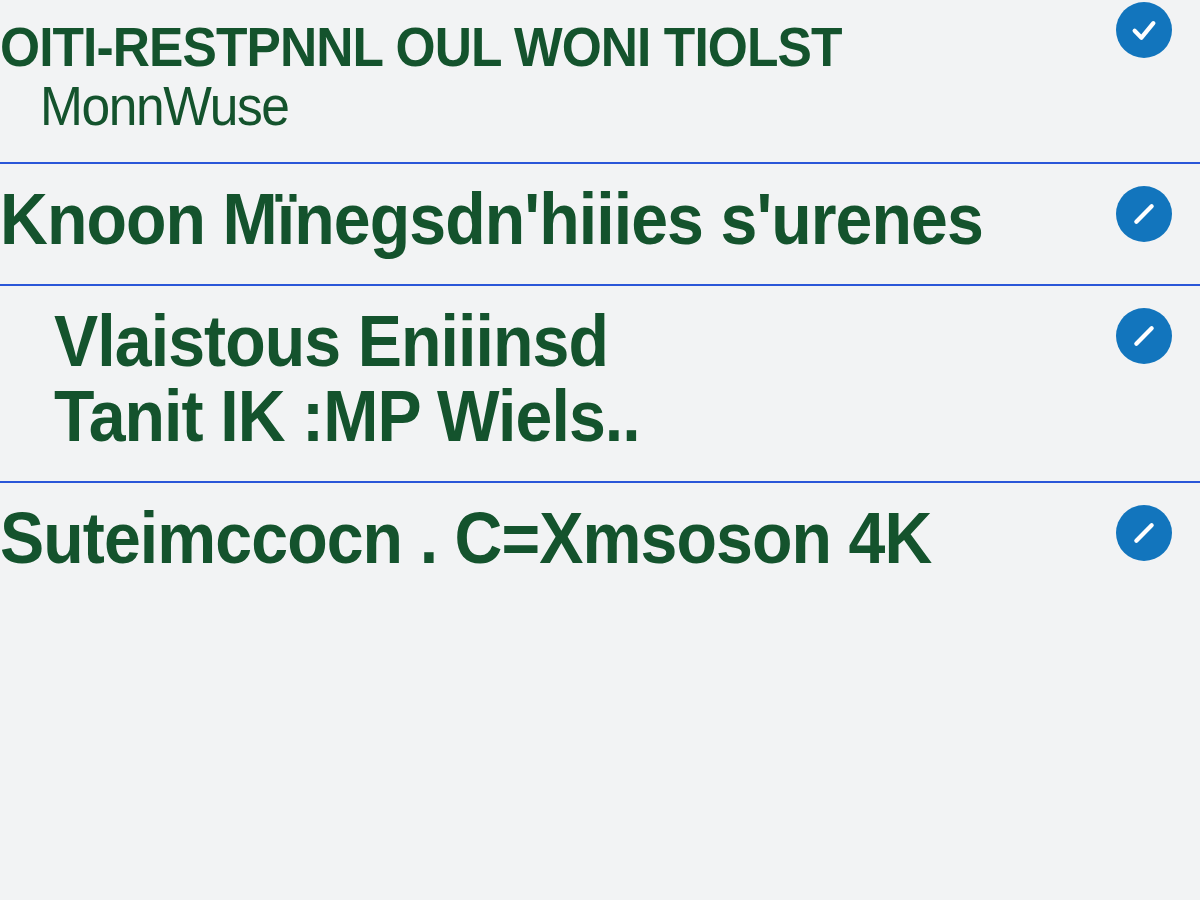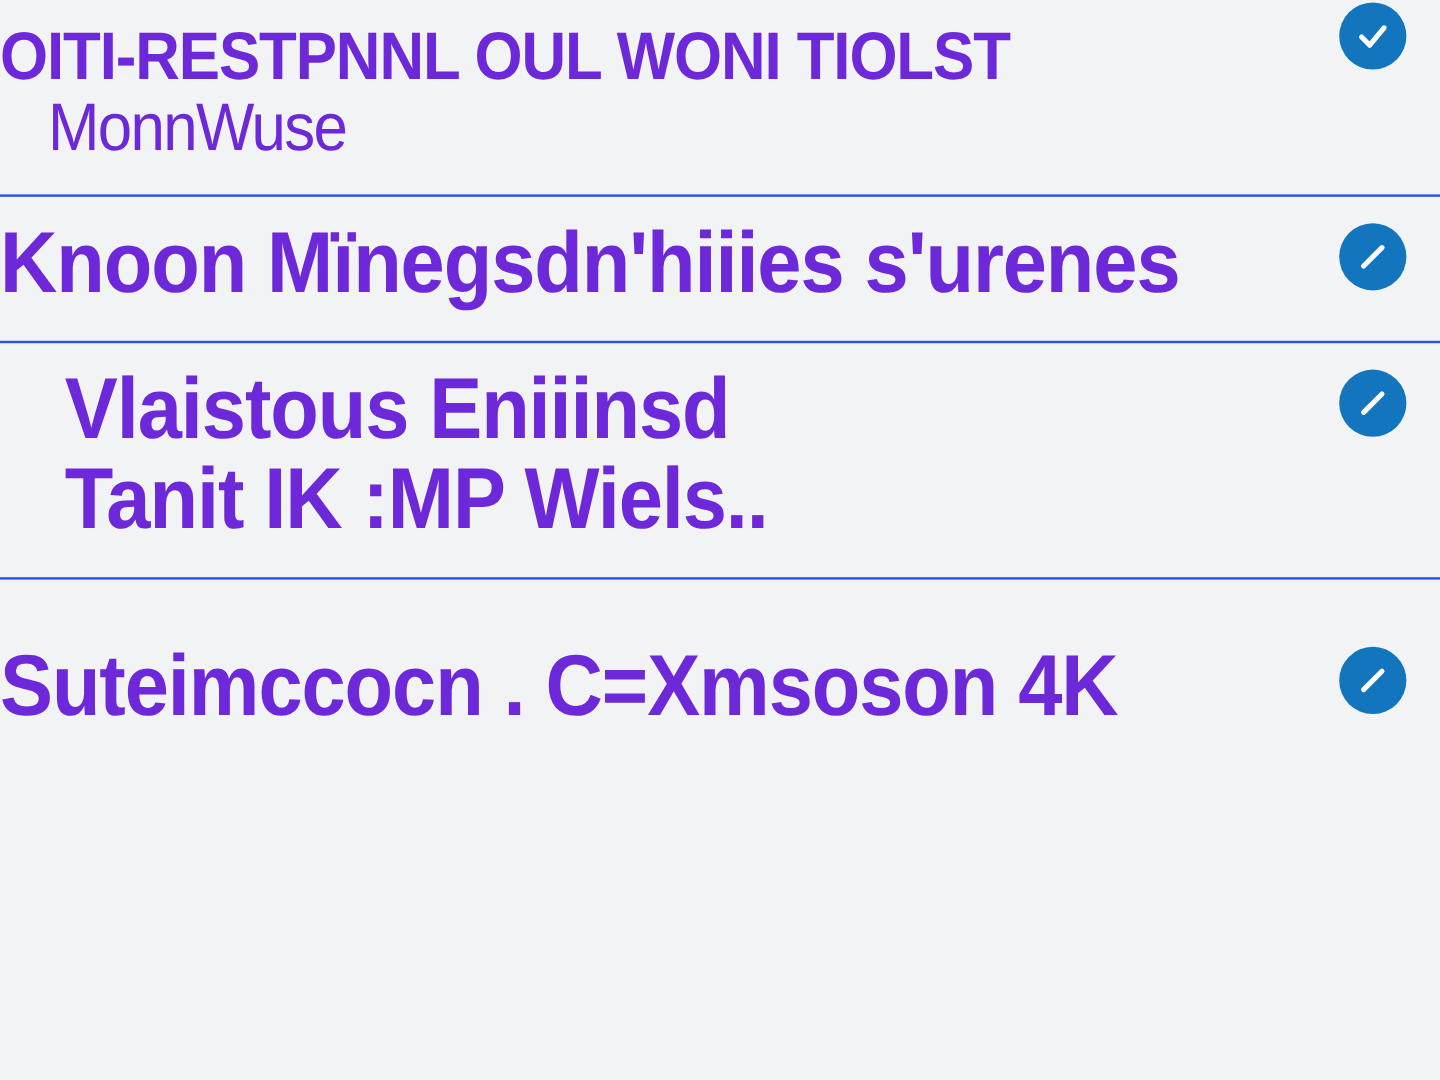--- a/index.html
+++ b/index.html
@@ -16,25 +16,25 @@
     width: 100%;
     height: 100%;
   }
   .row {
     position: relative;
     border-bottom: 2px solid #2a56d8;
     padding: 18px 0 26px 0;
     display: flex;
     align-items: flex-start;
   }
-  .row:last-child { border-bottom: none; margin-top: 34px; }
+  .row:last-child { border-bottom: none; }
   .row-text {
     flex: 1 1 auto;
     padding-right: 120px;
-    color: #6d28d9;
+    color: #14532d;
   }
   .title-line {
     font-size: 72px;
     font-weight: 800;
     letter-spacing: -1px;
     line-height: 1.05;
     text-transform: none;
     font-family: Arial, Helvetica, sans-serif;
     font-stretch: condensed;
   }

